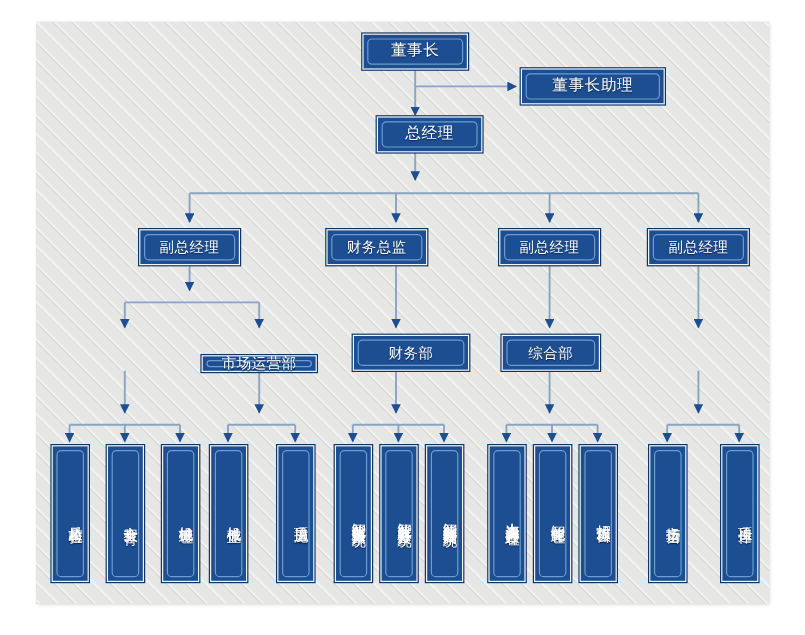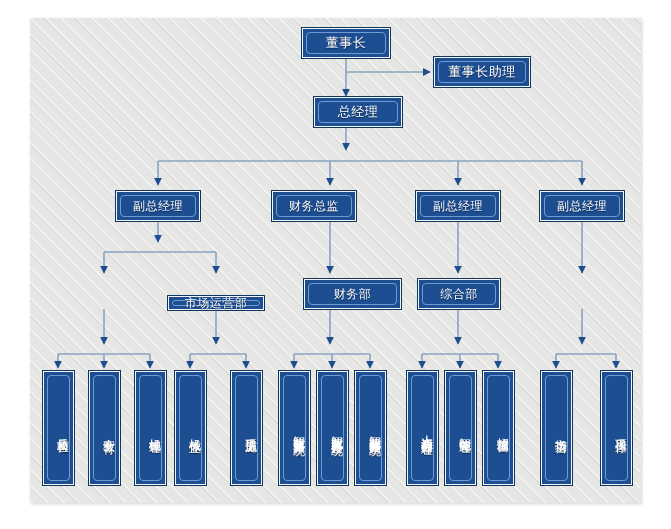--- a/index.html
+++ b/index.html
@@ -163,21 +163,21 @@
       <path d="M 556 354 L 616 354"></path>
       <path d="M 556 354 L 556 368" marker-end="url(#arrow)"></path>
       <path d="M 616 354 L 616 368" marker-end="url(#arrow)"></path>
     </g>
   </svg>
 
   <div class="node tier1" style="left:302px; top:28px; width:88px; height:30px;">
     <span class="inner">董事长</span>
   </div>
 
-  <div class="node tier1" style="left:434px; top:57px; width:96px; height:30px;">
+  <div class="node tier1" style="left:434px; top:57px; width:120px; height:30px;">
     <span class="inner">董事长助理</span>
   </div>
 
   <div class="node tier1" style="left:314px; top:97px; width:88px; height:30px;">
     <span class="inner">总经理</span>
   </div>
 
   <div class="node tier2" style="left:116px; top:191px; width:84px; height:30px;">
     <span class="inner">副总经理</span>
   </div>
@@ -192,21 +192,21 @@
 
   <div class="node tier2" style="left:540px; top:191px; width:84px; height:30px;">
     <span class="inner">副总经理</span>
   </div>
 
 
   <div class="node tier3" style="left:168px; top:296px; width:96px; height:14px;">
     <span class="inner">市场运营部</span>
   </div>
 
-  <div class="node tier3" style="left:304px; top:279px; width:97px; height:30px;justify-content:flex-end;">
+  <div class="node tier3" style="left:294px; top:279px; width:97px; height:30px;justify-content:flex-end;">
     <span class="inner">财务部</span>
   </div>
 
   <div class="node tier3" style="left:418px; top:279px; width:82px; height:30px;">
     <span class="inner">综合部</span>
   </div>
 
 
   <div class="node leaf vertical" style="left:43px; top:371px; width:31px; height:114px;">
     <span class="inner">质量检验</span>

